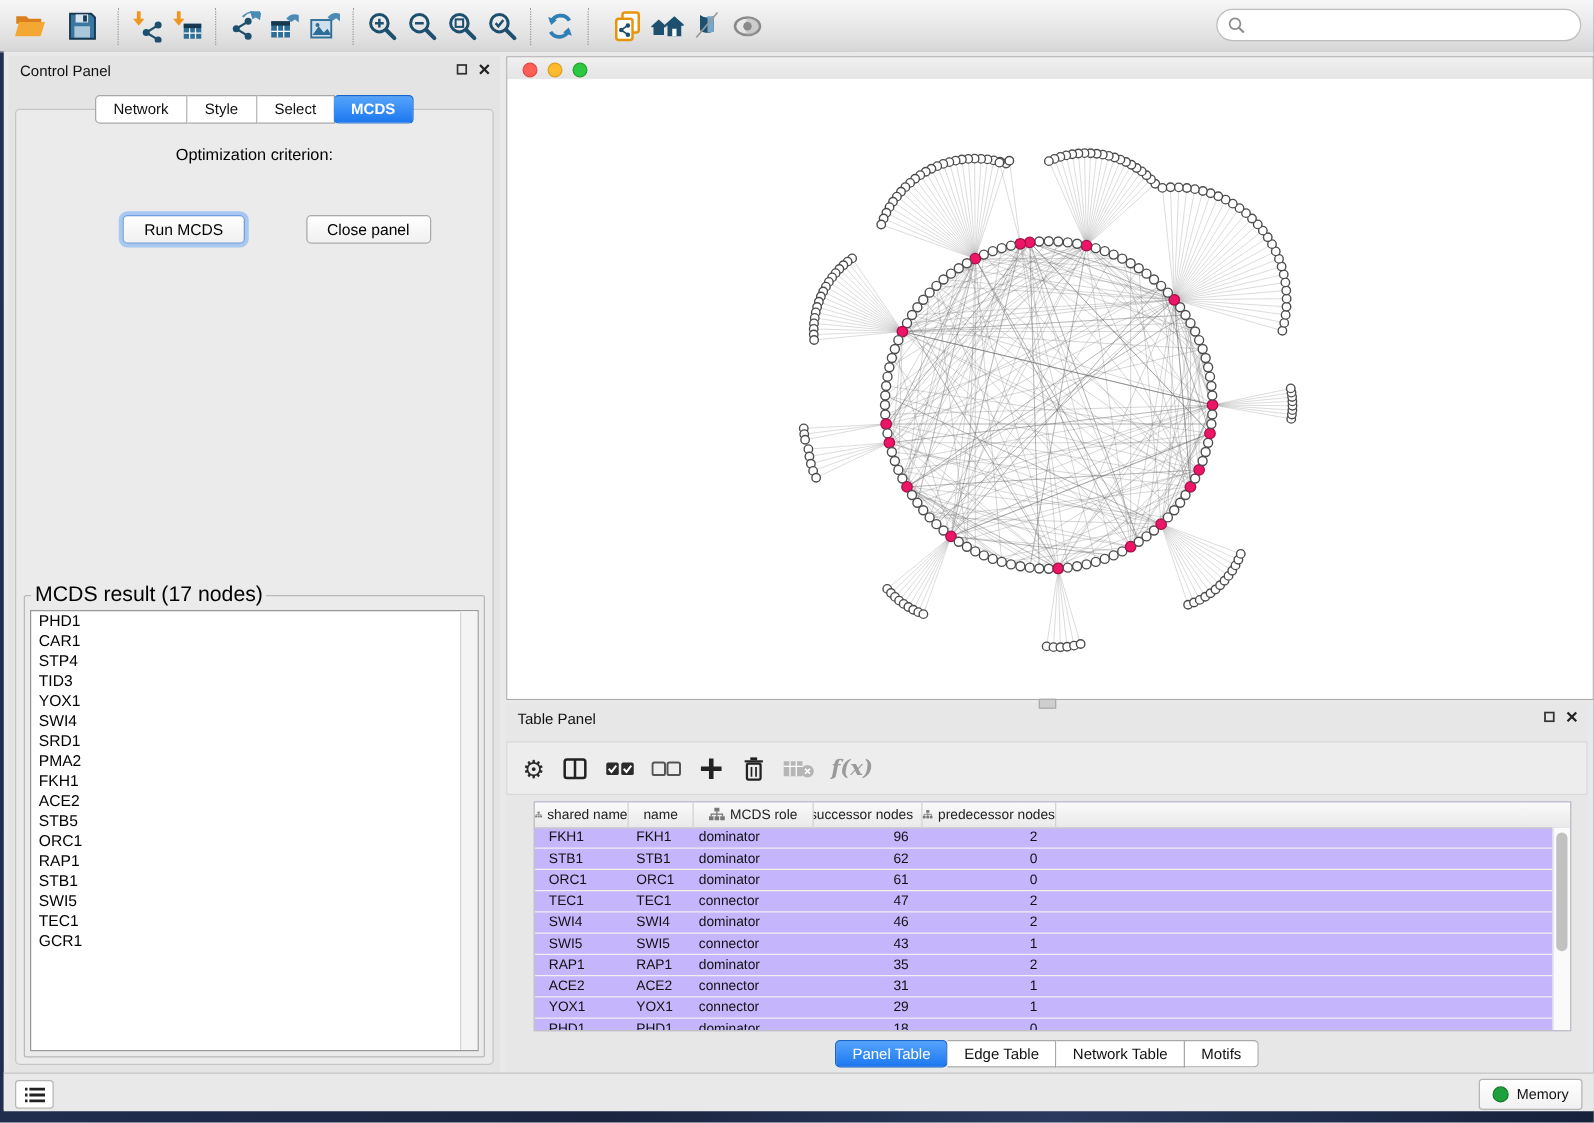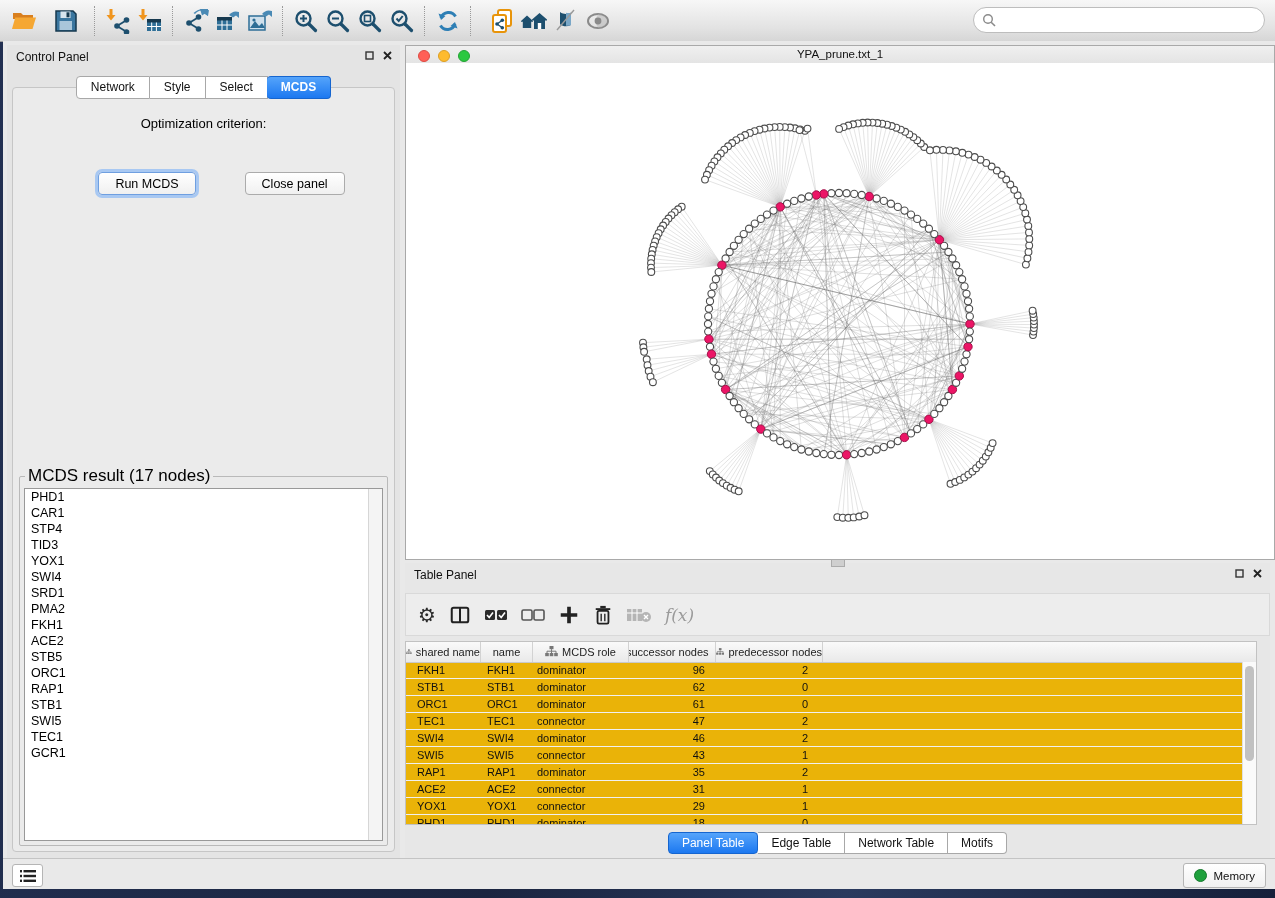--- a/index.html
+++ b/index.html
@@ -62,24 +62,24 @@
   .chord2{stroke:rgba(95,95,95,.45);stroke-width:.8;}
   .fanedge{stroke:rgba(145,145,145,.42);stroke-width:.6;}
   circle.nwhite{fill:#fff;stroke:#4d4d4d;stroke-width:1.1;}
   circle.npink{fill:#ec1566;stroke:#a50f49;stroke-width:1;}
   
   #table-panel{position:absolute;left:402px;top:522px;width:865px;height:295px;background:#e7e7e7;}
   #tp-grip{position:absolute;left:50%;top:-4px;width:12px;height:6px;background:#cfcfcf;border:1px solid #ababab;transform:translateX(-50%);}
   #tp-toolbar{position:absolute;left:0;right:0;top:30px;height:43px;background:#ededed;border:1px solid #d9d9d9;box-sizing:border-box;
     display:flex;align-items:center;padding-left:12px;}
   .ttbtn{height:30px;display:flex;align-items:center;justify-content:center;margin-right:13px;cursor:pointer;}
-  .ttbtn.disabled{cursor:default;}
+  .ttbtn.disabled{cursor:default;font-weight:bold;}
   .gear-glyph{font-size:20px;color:#2b2b2b;line-height:20px;font-family:"DejaVu Sans",sans-serif;}
   .fx{font-family:"DejaVu Serif","Liberation Serif",serif;font-style:italic;font-size:17px;color:#9a9a9a;}
-  #tbl{position:absolute;left:0;right:13px;top:78px;height:184px;background:#eab308;border:1px solid #c2c2c2;box-sizing:border-box;}
+  #tbl{position:absolute;left:22px;right:13px;top:78px;height:184px;background:#c4b5fd;border:1px solid #c2c2c2;box-sizing:border-box;}
   #tbl-head{display:flex;height:20px;background:linear-gradient(#fafafa,#e9e9e9);border-bottom:1px solid #c9c9c9;}
   .th{display:flex;align-items:center;justify-content:center;gap:4px;font-size:11px;color:#222;border-right:1px solid #d2d2d2;
     box-sizing:border-box;height:20px;cursor:pointer;white-space:nowrap;overflow:hidden;}
   .th.filler{border-right:none;flex:1;}
   .sortv{color:#555;font-size:9px;margin-left:2px;}
   #tbl-body{position:absolute;left:0;right:13px;top:20px;bottom:0;overflow:hidden;}
   .trow{display:flex;height:16px;align-items:center;border-bottom:1px solid #f0f0f0;cursor:default;}
   .td{font-size:11px;color:#111;box-sizing:border-box;white-space:nowrap;overflow:hidden;}
   .td.num{text-align:right;}
   #tbl-vscroll{position:absolute;right:0;top:20px;bottom:0;width:13px;background:#fafafa;border-left:1px solid #e0e0e0;}
@@ -321,21 +321,20 @@
     </div>
   </div>
 
   <div class="vdivider"></div>
 
   <div id="network-window">
     <div id="nw-titlebar">
       <span class="tl" id="tl-red"></span>
       <span class="tl" id="tl-yellow"></span>
       <span class="tl" id="tl-green"></span>
-      <div id="nw-title">YPA_prune.txt_1</div>
     </div>
     <svg id="nw-canvas" viewBox="0 0 868 496">
         <g>
           <line class="chord" x1="374.2" y1="143.9" x2="302.2" y2="268.6"></line>
           <line class="chord" x1="374.2" y1="143.9" x2="304.0" y2="283.7"></line>
           <line class="chord" x1="374.2" y1="143.9" x2="327.9" y2="339.2"></line>
           <line class="chord" x1="374.2" y1="143.9" x2="319.6" y2="326.5"></line>
           <line class="chord" x1="374.2" y1="143.9" x2="505.0" y2="370.4"></line>
           <line class="chord" x1="374.2" y1="143.9" x2="305.5" y2="291.2"></line>
           <line class="chord" x1="374.2" y1="143.9" x2="550.1" y2="202.2"></line>

